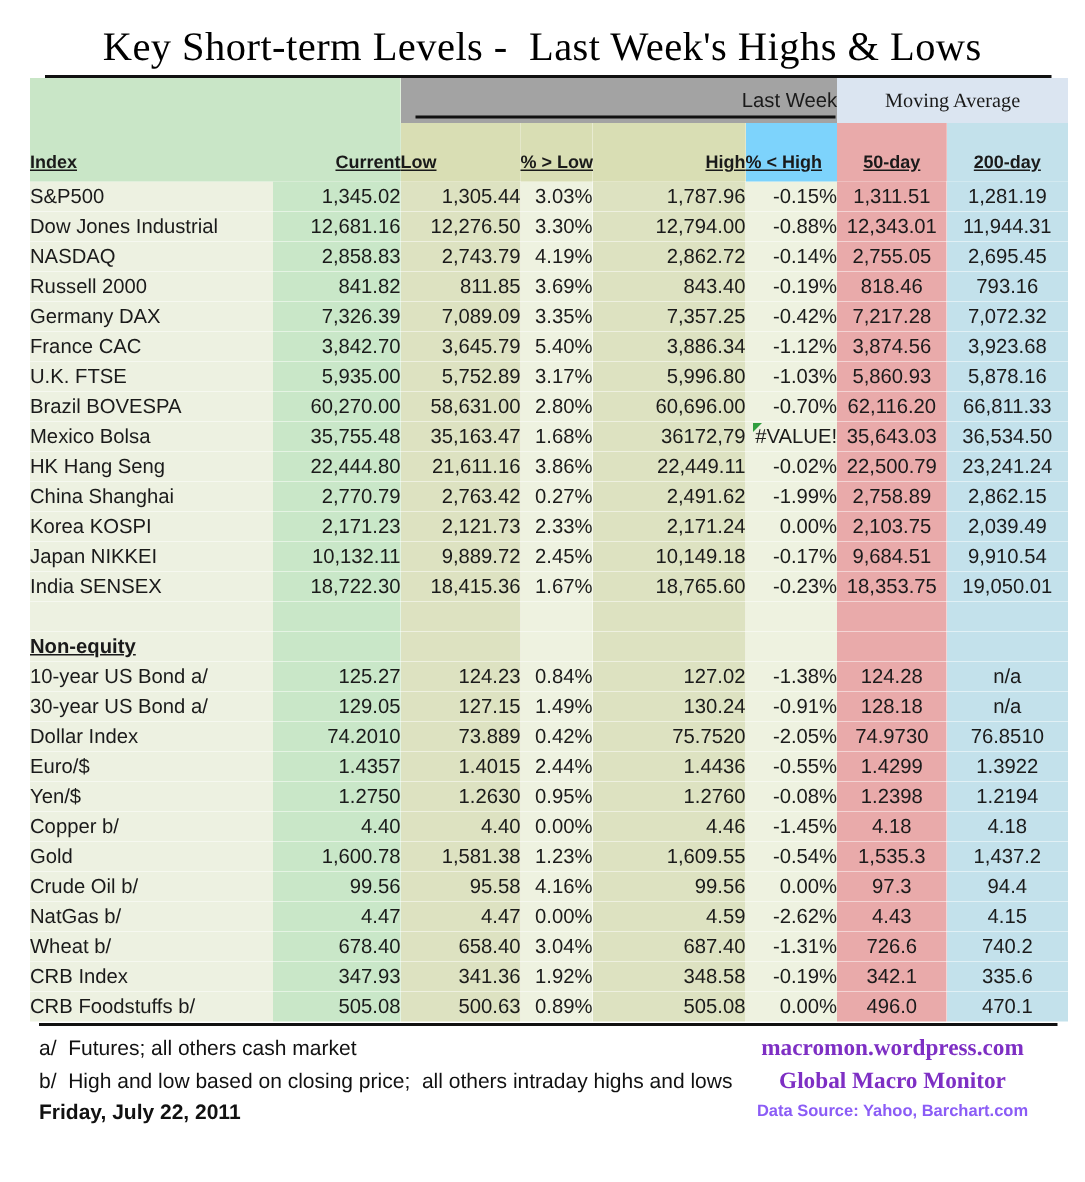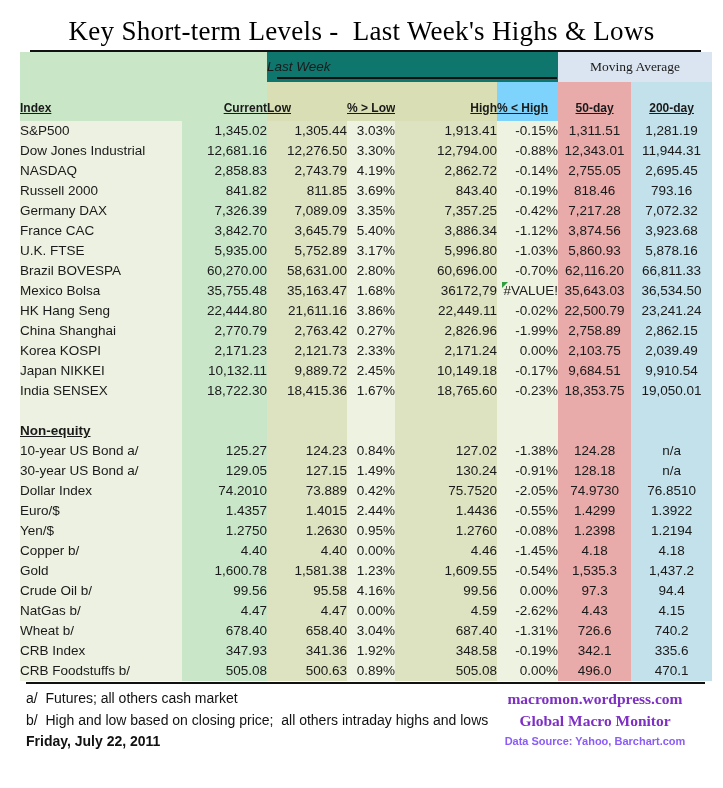--- a/index.html
+++ b/index.html
@@ -7,21 +7,21 @@
         font-family:"Liberation Sans","DejaVu Sans",sans-serif;color:#1a1a1a;}
   .title{font-family:"Liberation Serif","DejaVu Serif",serif;font-size:27px;line-height:31px;
          text-align:center;padding-top:16px;color:#000;letter-spacing:.3px;white-space:pre;}
   .title-rule{height:2px;background:#111;margin:3px 22px 0 30px;}
   table.grid{border-collapse:collapse;table-layout:fixed;width:692px;margin-left:20px;}
   .grid th,.grid td{padding:0;position:relative;height:20px;line-height:20px;font-size:13.5px;
         color:#1a1a1a;white-space:nowrap;}
   
   .hdr1 th{height:30px;vertical-align:middle;font-weight:normal;overflow:visible;}
   .th-corner{background:#c9e6c7;}
-  .th-lastweek{background:#0f766e;font-size:14px;text-align:left;color:#111;font-style:italic;}
+  .th-lastweek{background:#a3a3a3;font-size:14px;text-align:right;color:#111;}
   .th-lastweek::after{content:"";position:absolute;left:10px;right:1px;bottom:3px;border-bottom:2px solid #111;}
   .th-ma{background:#dbe5f1;text-align:center;font-family:"Liberation Serif","DejaVu Serif",serif;
          font-weight:bold;font-size:15px;color:#000;}
   
   .hdr2 th{height:36px;vertical-align:bottom;padding-bottom:3px;font-weight:bold;font-size:12px;overflow:visible;}
   .th-index{background:#c9e6c7;text-align:left;padding-left:7px;color:#1b5e20;}
   .th-current{background:#c9e6c7;text-align:right;padding-right:8px;color:#1b5e20;}
   .th-low{background:#d9deb4;text-align:left;padding-right:7px;}
   .th-plow{background:#d9deb4;text-align:right;padding-right:3px;}
   .th-high{background:#d9deb4;text-align:right;padding-right:8px;}
@@ -86,21 +86,21 @@
         <th class="th-50"><span class="u">50-day</span></th>
         <th class="th-200"><span class="u">200-day</span></th>
       </tr>
     </thead>
     <tbody>
   <tr>
     <td class="name">S&amp;P500</td>
     <td class="num cur">1,345.02</td>
     <td class="num low">1,305.44</td>
     <td class="pct">3.03%</td>
-    <td class="num high">1,913.41</td>
+    <td class="num high">1,787.96</td>
     <td class="pct">-0.15%</td>
     <td class="ctr">1,311.51</td>
     <td class="ctr">1,281.19</td>
   </tr>
 
   <tr>
     <td class="name">Dow Jones Industrial</td>
     <td class="num cur">12,681.16</td>
     <td class="num low">12,276.50</td>
     <td class="pct">3.30%</td>
@@ -196,21 +196,21 @@
     <td class="pct">-0.02%</td>
     <td class="ctr">22,500.79</td>
     <td class="ctr">23,241.24</td>
   </tr>
 
   <tr>
     <td class="name">China Shanghai</td>
     <td class="num cur">2,770.79</td>
     <td class="num low">2,763.42</td>
     <td class="pct">0.27%</td>
-    <td class="num high">2,826.96</td>
+    <td class="num high">2,491.62</td>
     <td class="pct">-1.99%</td>
     <td class="ctr">2,758.89</td>
     <td class="ctr">2,862.15</td>
   </tr>
 
   <tr>
     <td class="name">Korea KOSPI</td>
     <td class="num cur">2,171.23</td>
     <td class="num low">2,121.73</td>
     <td class="pct">2.33%</td>

